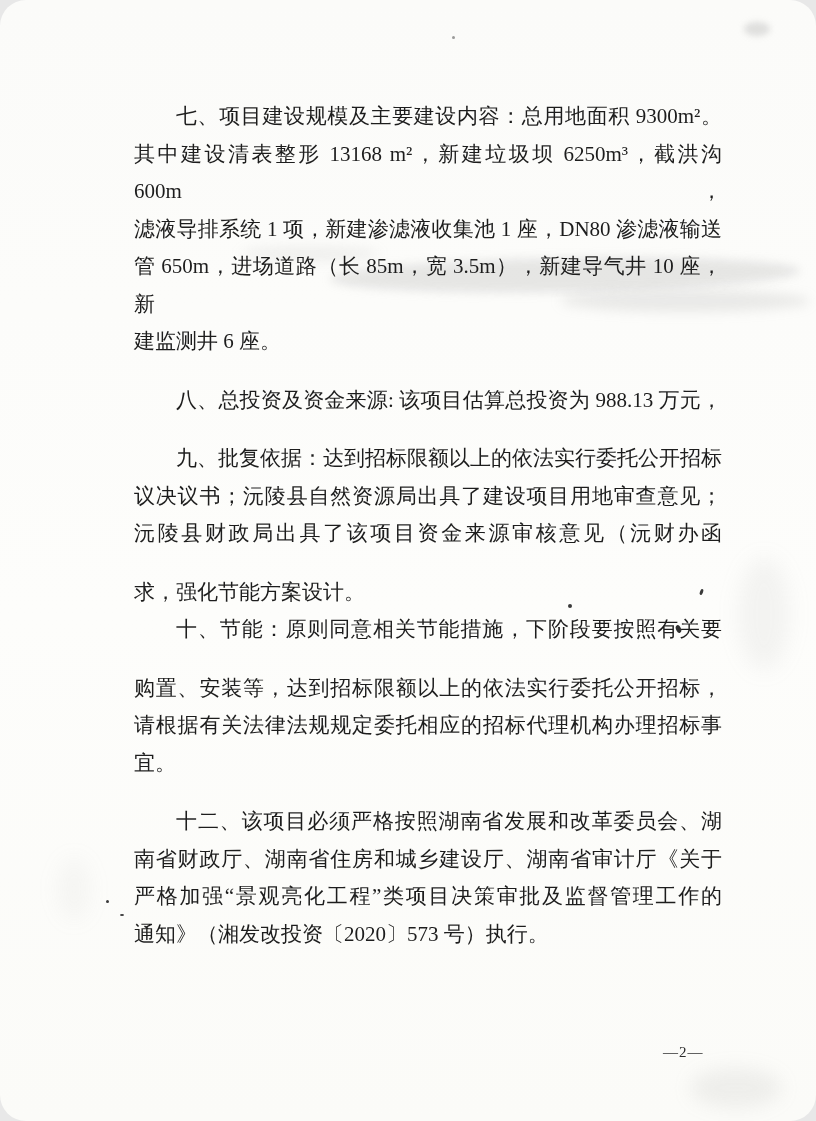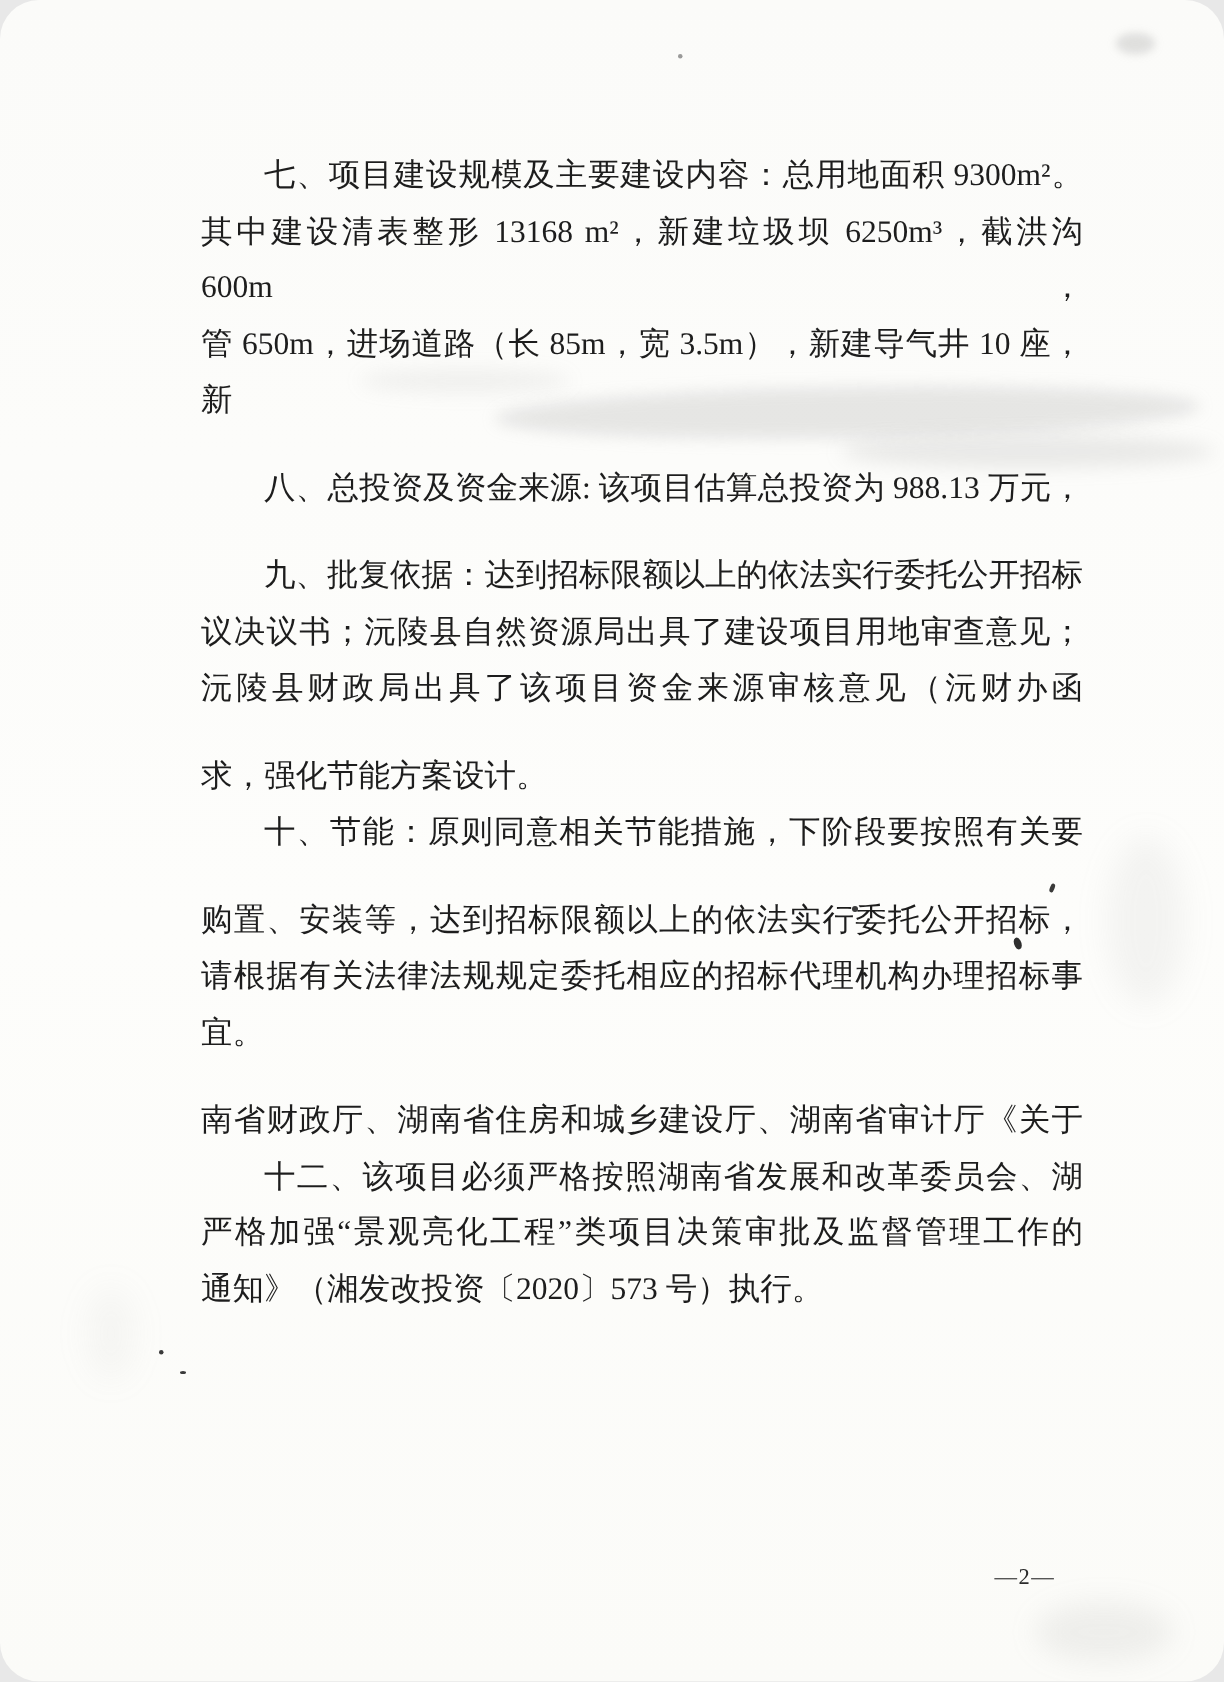--- a/index.html
+++ b/index.html
@@ -75,21 +75,23 @@
   <div class="speck s4"></div>
   <div class="speck s5"></div>
   <div class="speck s6"></div>
 
   <div class="content">
 
     <p class="para">
       </p>
       <div class="line indent">七、项目建设规模及主要建设内容：总用地面积 9300m²。</div>
       <div class="line">其中建设清表整形 13168 m²，新建垃圾坝 6250m³，截洪沟 600m，</div>
+      <div class="line">滤液导排系统 1 项，新建渗滤液收集池 1 座，DN80 渗滤液输送</div>
       <div class="line">管 650m，进场道路（长 85m，宽 3.5m），新建导气井 10 座，新</div>
+      <div class="line last">建监测井 6 座。</div>
     <p></p>
 
     <p class="para">
       </p>
       <div class="line indent">八、总投资及资金来源: 该项目估算总投资为 988.13 万元，</div>
     <p></p>
 
     <p class="para">
       </p>
       <div class="line indent">九、批复依据：达到招标限额以上的依法实行委托公开招标</div>
@@ -105,22 +107,22 @@
 
     <p class="para">
       </p>
       <div class="line">购置、安装等，达到招标限额以上的依法实行委托公开招标，</div>
       <div class="line">请根据有关法律法规规定委托相应的招标代理机构办理招标事</div>
       <div class="line last">宜。</div>
     <p></p>
 
     <p class="para">
       </p>
+      <div class="line indent">十二、该项目必须严格按照湖南省发展和改革委员会、湖</div>
       <div class="line">南省财政厅、湖南省住房和城乡建设厅、湖南省审计厅《关于</div>
-      <div class="line indent">十二、该项目必须严格按照湖南省发展和改革委员会、湖</div>
       <div class="line">严格加强“景观亮化工程”类项目决策审批及监督管理工作的</div>
       <div class="line last">通知》（湘发改投资〔2020〕573 号）执行。</div>
     <p></p>
 
     <p class="para">
       </p>
 
     <p></p>
 
     <p class="para">

